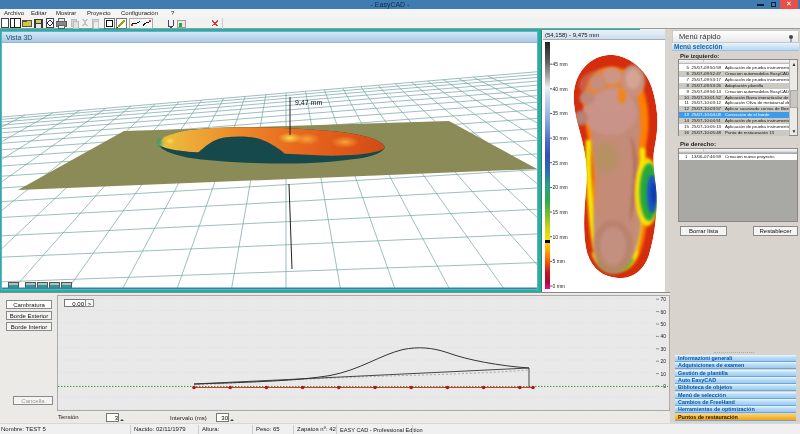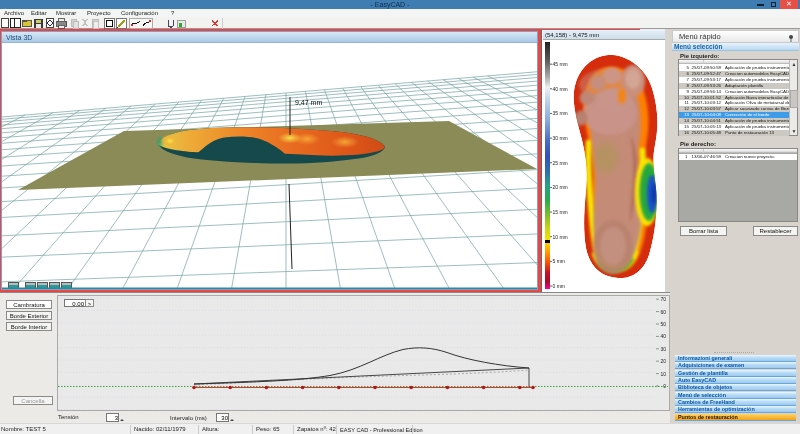--- a/index.html
+++ b/index.html
@@ -1,17 +1,17 @@
 <!DOCTYPE html>
 <html><head><meta charset="utf-8">
 <style>
 html,body{margin:0;padding:0;width:800px;height:434px;overflow:hidden;background:#f0f0f0;font-family:"Liberation Sans",sans-serif;}
 *{box-sizing:border-box;}
 .abs{position:absolute;}
-#page{position:relative;width:640px;height:434px;background:#ef4444;}
+#page{position:relative;width:640px;height:434px;background:#14b8a6;}
 .btn3{background:#f4f4f2;border:1px solid #8a8a8a;font-size:6px;text-align:center;color:#111;}
 </style></head>
 <body>
 <div id="page">
 
 <div class="abs" style="left:0;top:0;width:800px;height:9px;background:#3e7cb2;">
   <div class="abs" style="left:1px;top:1px;width:7px;height:7px;">
     <svg width="7" height="7">
           <rect x="0" y="2" width="6" height="5" fill="#e8e04a"></rect>
           <path d="M1,6 L5,2" stroke="#2a6a2a" stroke-width="1.6" fill="none"></path>

